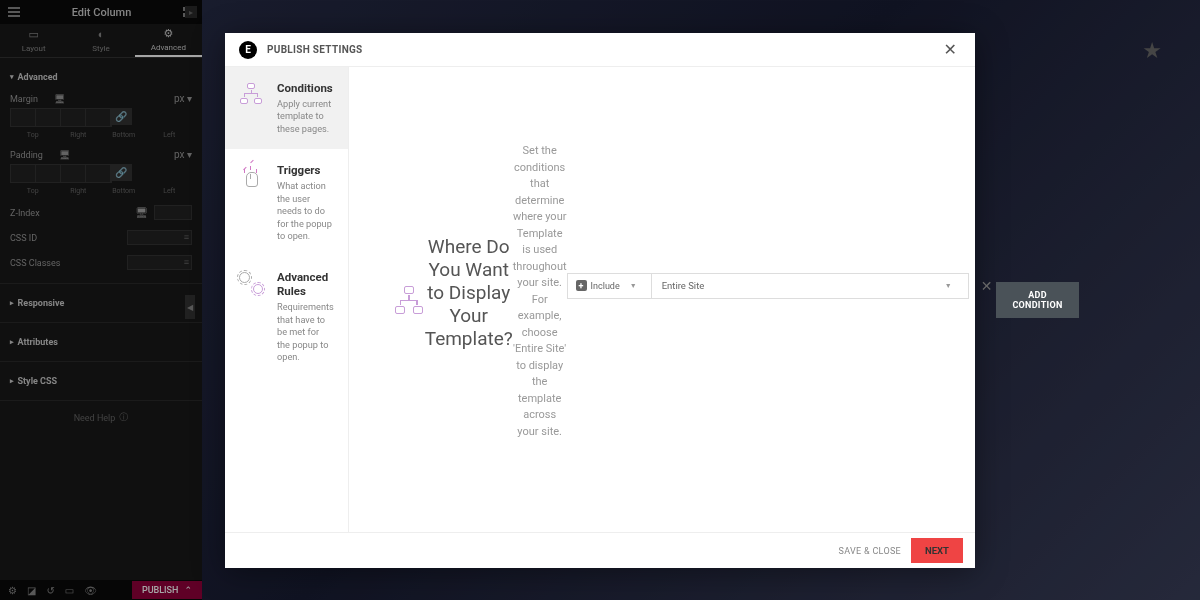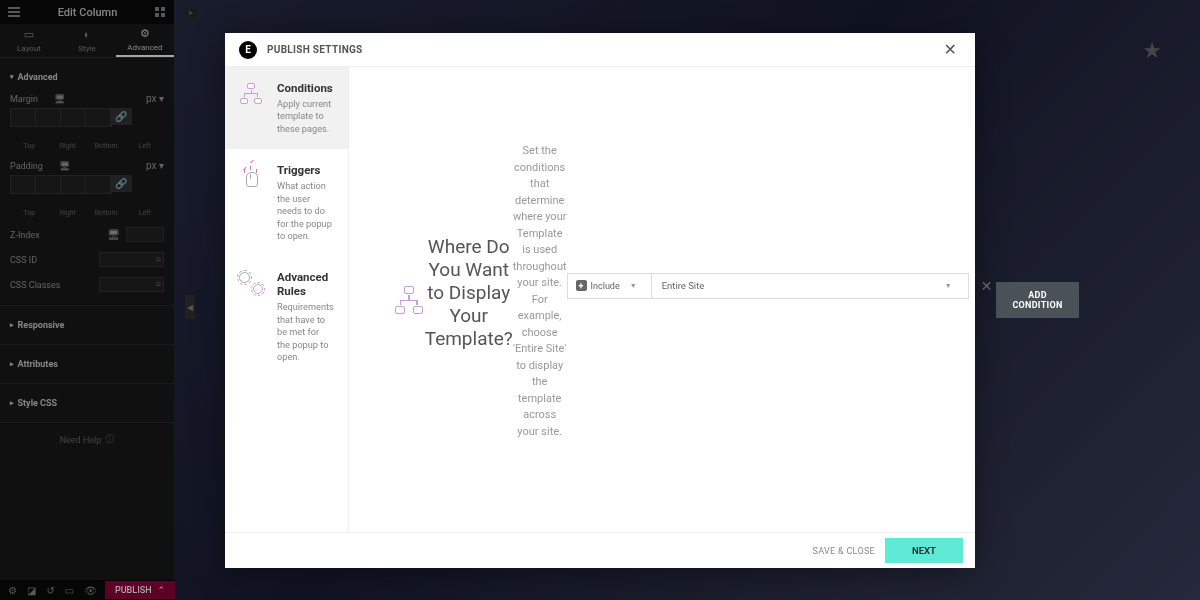--- a/index.html
+++ b/index.html
@@ -1,40 +1,40 @@
 <!DOCTYPE html>
 <html><head>
 <meta charset="utf-8">
 <style>
 *{margin:0;padding:0;box-sizing:border-box;font-family:Roboto,Arial,sans-serif}
 body{width:1200px;height:600px;background:#1a1a2e;overflow:hidden;position:relative}
 .bg{position:absolute;inset:0;background:linear-gradient(135deg,#2a2f4a 0%,#1a1e35 50%,#3a3f5a 100%)}
 .star{position:absolute;right:38px;top:38px;color:#6a6a6a;font-size:22px}
 
 
-.editor{position:absolute;left:0;top:0;width:174px;height:600px;background:#1a1a1a;color:#aaa;font-size:10px}
+.editor{position:absolute;left:0;top:0;width:202px;height:600px;background:#1a1a1a;color:#aaa;font-size:10px}
 .editor-header{height:24px;background:#0a0a0a;display:flex;align-items:center;justify-content:space-between;padding:0 8px;color:#ccc;font-size:11px;font-weight:500}
 .burger{display:inline-block;width:12px;height:10px;position:relative}
 .burger::before{content:"";position:absolute;left:0;top:0;right:0;height:2px;background:#888;box-shadow:0 4px 0 #888,0 8px 0 #888}
 .grid-icon{display:inline-block;width:11px;height:11px;background:linear-gradient(#888,#888)0 0/4px 4px no-repeat,linear-gradient(#888,#888)6px 0/4px 4px no-repeat,linear-gradient(#888,#888)0 6px/4px 4px no-repeat,linear-gradient(#888,#888)6px 6px/4px 4px no-repeat}
 .tabs{display:flex;height:34px;background:#1a1a1a;border-bottom:1px solid #333}
 .tab{flex:1;display:flex;flex-direction:column;align-items:center;justify-content:center;gap:3px;color:#888;font-size:8px;cursor:pointer}
 .tab.active{border-bottom:2px solid #fff;color:#ccc}
 .tab-icon{font-size:11px}
 .section{padding:8px 10px;border-bottom:1px solid #2a2a2a}
 .section-title{color:#ccc;font-weight:700;font-size:9px;padding:6px 0;display:flex;align-items:center;gap:4px}
 .section-title::before{content:"▾";font-size:7px}
 .section.collapsed .section-title::before{content:"▸"}
 .field-row{padding:5px 0}
 .field-label{display:flex;align-items:center;gap:16px;font-size:9px;color:#999;margin-bottom:4px}
 .unit{margin-left:auto;font-size:10px}
 .spacing-inputs{display:flex;gap:0;border:1px solid #333;background:#222}
 .spacing-inputs input{flex:1;width:25px;height:17px;background:transparent;border:none;border-right:1px solid #333;color:#ccc;font-size:8px;text-align:center}
 .link-btn{width:20px;height:17px;background:#333;display:flex;align-items:center;justify-content:center;color:#888;font-size:10px;cursor:pointer}
-.spacing-labels{display:flex;font-size:7px;color:#666;margin-top:15px}
+.spacing-labels{display:flex;font-size:7px;color:#666;margin-top:4px}
 .spacing-labels span{flex:1;text-align:center}
 .inline-row{display:flex;align-items:center;gap:6px;padding:5px 0}
 .inline-row .label{font-size:9px;color:#999;flex:1}
 .small-input{width:65px;height:15px;background:#222;border:1px solid #333;color:#ccc;font-size:8px;padding:0 16px 0 4px}
 .input-wrap{position:relative;display:inline-block}
 .input-icon{position:absolute;right:3px;top:2px;font-size:9px;color:#666}
 .editor-footer{position:absolute;bottom:0;left:0;right:0;height:20px;background:#0a0a0a;display:flex;align-items:center}
 .footer-icons{display:flex;gap:10px;padding:0 8px;color:#888;font-size:10px}
 .publish-btn{margin-left:auto;background:#92003b;color:#fff;padding:4px 10px;font-size:9px;font-weight:500;display:flex;align-items:center;gap:6px;cursor:pointer}
 .help{text-align:center;color:#666;font-size:9px;padding:10px;display:flex;align-items:center;justify-content:center;gap:4px}
@@ -64,21 +64,21 @@
 .condition-row{display:flex;align-items:center;gap:8px;margin-bottom:28px}
 .cond-box{display:flex;border:1px solid #ddd;height:26px}
 .cond-include{display:flex;align-items:center;gap:4px;padding:0 8px;border-right:1px solid #ddd;font-size:9px;color:#666}
 .plus-badge{width:11px;height:11px;background:#666;color:#fff;border-radius:2px;display:flex;align-items:center;justify-content:center;font-size:9px;font-weight:700}
 .chev{font-size:7px;color:#999;padding:0 6px}
 .cond-select{display:flex;align-items:center;padding:0 10px;font-size:9.5px;color:#666;width:316px;justify-content:space-between}
 .cond-remove{font-size:14px;color:#666;cursor:pointer;padding:0 4px}
 .add-btn{background:#4a5258;color:#fff;font-size:9px;font-weight:700;padding:8px 16px;border:none;cursor:pointer;letter-spacing:.3px}
 .modal-footer{height:36px;border-top:1px solid #eee;display:flex;align-items:center;justify-content:flex-end;padding:0 12px;gap:10px}
 .save-close{font-size:9px;color:#888;cursor:pointer;letter-spacing:.3px}
-.next-btn{background:#5eead4;color:#333;font-size:9.5px;font-weight:700;padding:7px 27px;border:none;cursor:pointer}
+.next-btn{background:#ef4444;color:#333;font-size:9.5px;font-weight:700;padding:7px 14px;border:none;cursor:pointer}
 
 
 .sitemap{width:32px;height:28px;position:relative}
 .sm-box{position:absolute;border:1.5px solid #c89dd8;background:#fff;border-radius:2px}
 .sm-top{width:10px;height:8px;left:11px;top:0}
 .sm-bl{width:10px;height:8px;left:2px;bottom:0}
 .sm-br{width:10px;height:8px;right:2px;bottom:0}
 .sm-line{position:absolute;background:#c89dd8}
 .sm-v{width:1.5px;height:6px;left:15.5px;top:9px}
 .sm-h{height:1.5px;width:18px;left:7px;top:14px}

